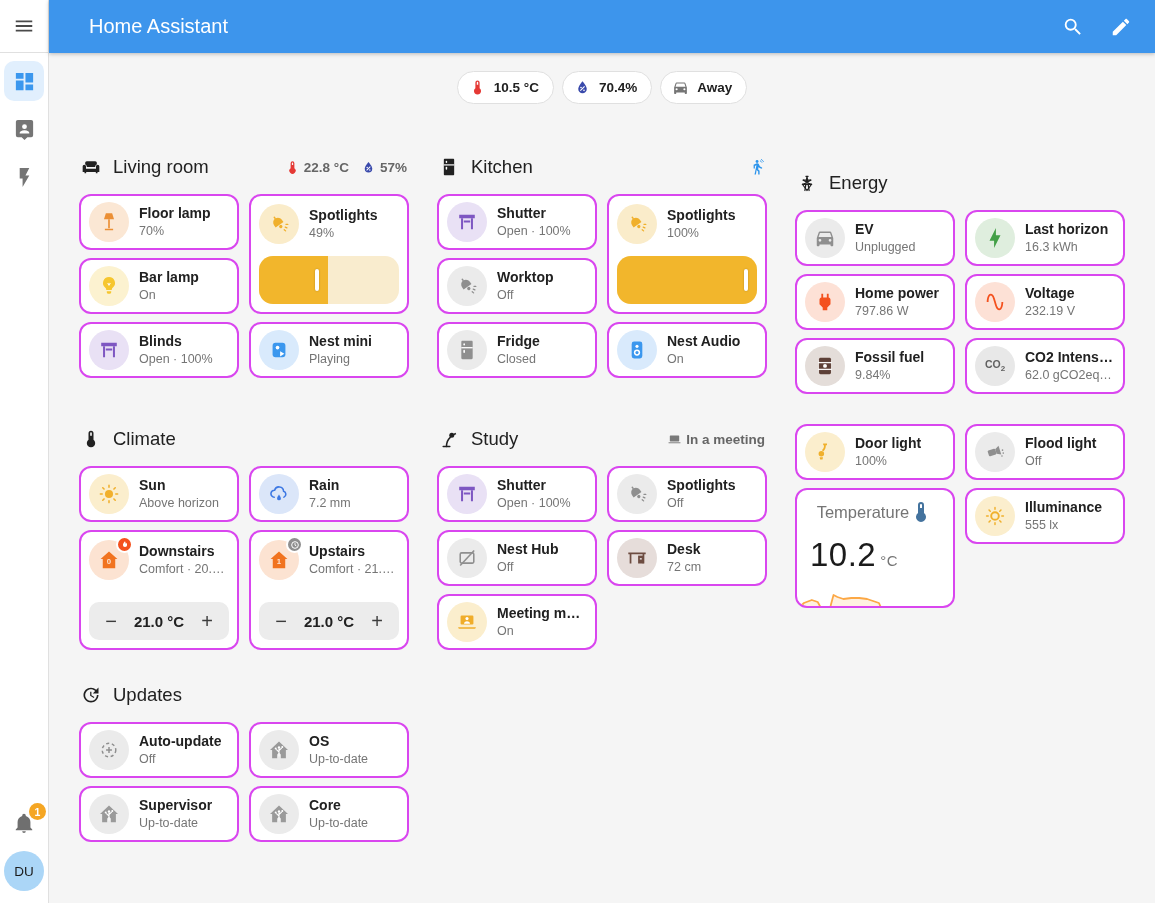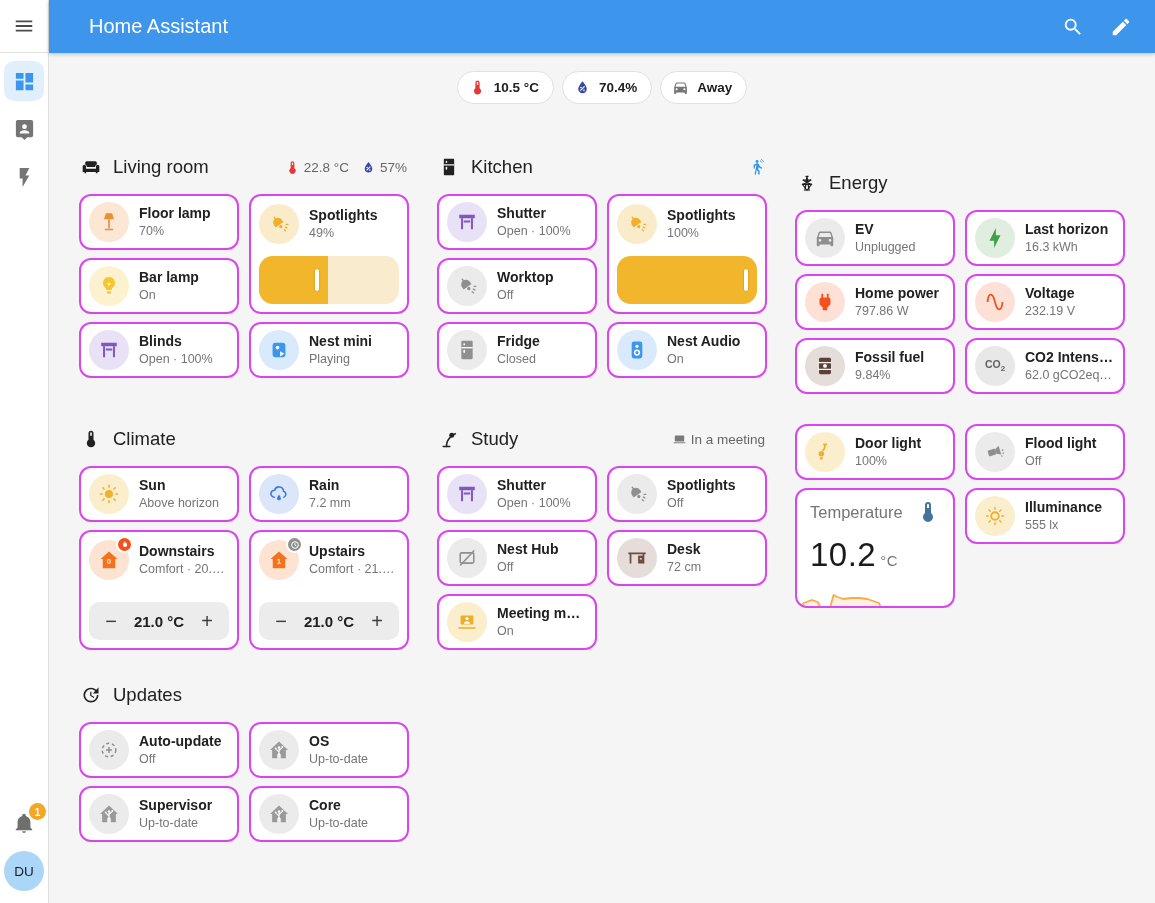--- a/index.html
+++ b/index.html
@@ -25,21 +25,21 @@
   .icon-btn { width:40px; height:40px; display:flex; align-items:center; justify-content:center; cursor:pointer; }
 
   .content { flex:1; overflow:hidden; }
   .chips { display:flex; justify-content:center; gap:8px; margin-top:18px; }
   .chip { background:#fff; border:1px solid #e0e0e0; border-radius:17px; height:33px; display:flex; align-items:center; gap:8px; padding:0 14px 0 11px; font-size:13.5px; font-weight:bold; color:#212121; cursor:pointer; }
 
   .dashboard { display:grid; grid-template-columns:repeat(3,330px); column-gap:28px; row-gap:30px; justify-content:center; margin-top:48px; }
   .dash-section { }
   .section-header { display:flex; align-items:center; gap:12px; height:30px; margin-bottom:12px; padding:0 2px; }
   .section-title { font-size:18.5px; color:#212121; }
-  .section-meta { margin-left:auto; display:flex; align-items:center; gap:12px; color:#666; font-size:13.5px; }
+  .section-meta { margin-left:auto; display:flex; align-items:center; gap:12px; color:#666; font-size:13.5px;font-weight:bold; }
   .meta-item { display:flex; align-items:center; gap:4px; }
 
   .cards { display:grid; grid-template-columns:1fr 1fr; gap:8px 10px; grid-auto-rows:56px; grid-auto-flow:row dense; }
   .card { background:#fff; border:2px solid #d946ef; border-radius:12px; display:flex; align-items:center; gap:10px; padding:0 10px 0 8px; overflow:hidden; cursor:pointer; }
   .card.span2 { grid-row:span 2; flex-direction:column; align-items:stretch; justify-content:space-between; padding:8px; }
   .card-top { display:flex; align-items:center; gap:10px; height:40px; flex:0 0 auto; }
   .icon-circle { width:40px; height:40px; border-radius:50%; flex:0 0 40px; display:flex; align-items:center; justify-content:center; position:relative; }
   .icon-badge { position:absolute; top:-4px; right:-4px; width:17px; height:17px; border-radius:50%; border:2px solid #fff; display:flex; align-items:center; justify-content:center; color:#fff; }
   .texts { min-width:0; }
   .card-title { font-size:14px; font-weight:bold; color:#212121; white-space:nowrap; overflow:hidden; text-overflow:ellipsis; line-height:17px; }
@@ -47,21 +47,21 @@
 
   .slider { position:relative; height:48px; border-radius:14px; background:#f9ecce; overflow:hidden; }
   .slider-fill { position:absolute; top:0; left:0; bottom:0; background:#f2b62c; }
   .slider-handle { position:absolute; top:50%; transform:translateY(-50%); width:4px; height:22px; border-radius:2px; background:#fff; box-shadow:0 0 2px rgba(0,0,0,.25); }
 
   .thermo-pill { height:38px; border-radius:10px; background:#ececec; display:flex; align-items:center; justify-content:space-between; padding:0 6px; }
   .thermo-btn { width:32px; height:32px; display:flex; align-items:center; justify-content:center; font-size:20px; color:#3c3c3c; cursor:pointer; border-radius:8px; }
   .thermo-val { font-size:15px; font-weight:bold; color:#212121; }
 
   .card.graph { padding:10px 13px 0 13px; justify-content:flex-start; }
-  .graph-head { display:flex; align-items:center; justify-content:space-between; color:#757575; font-size:16.5px; flex:0 0 auto; }
+  .graph-head { display:flex; align-items:center; justify-content:center; color:#757575; font-size:16.5px; flex:0 0 auto; }
   .graph-value { margin-top:2px; font-size:33px; color:#1b1b1b; letter-spacing:.5px; }
   .graph-unit { font-size:15px; color:#757575; margin-left:4px; }
   .graph-spark { margin:auto -14px -1px -14px; display:block; }
 
   .co2-text { font-size:10.5px; font-weight:bold; letter-spacing:0; }
   .co2-text sub { font-size:8px; }
   svg { display:block; }
 </style>
 </head>
 <body style="background: rgb(245, 245, 245);">

